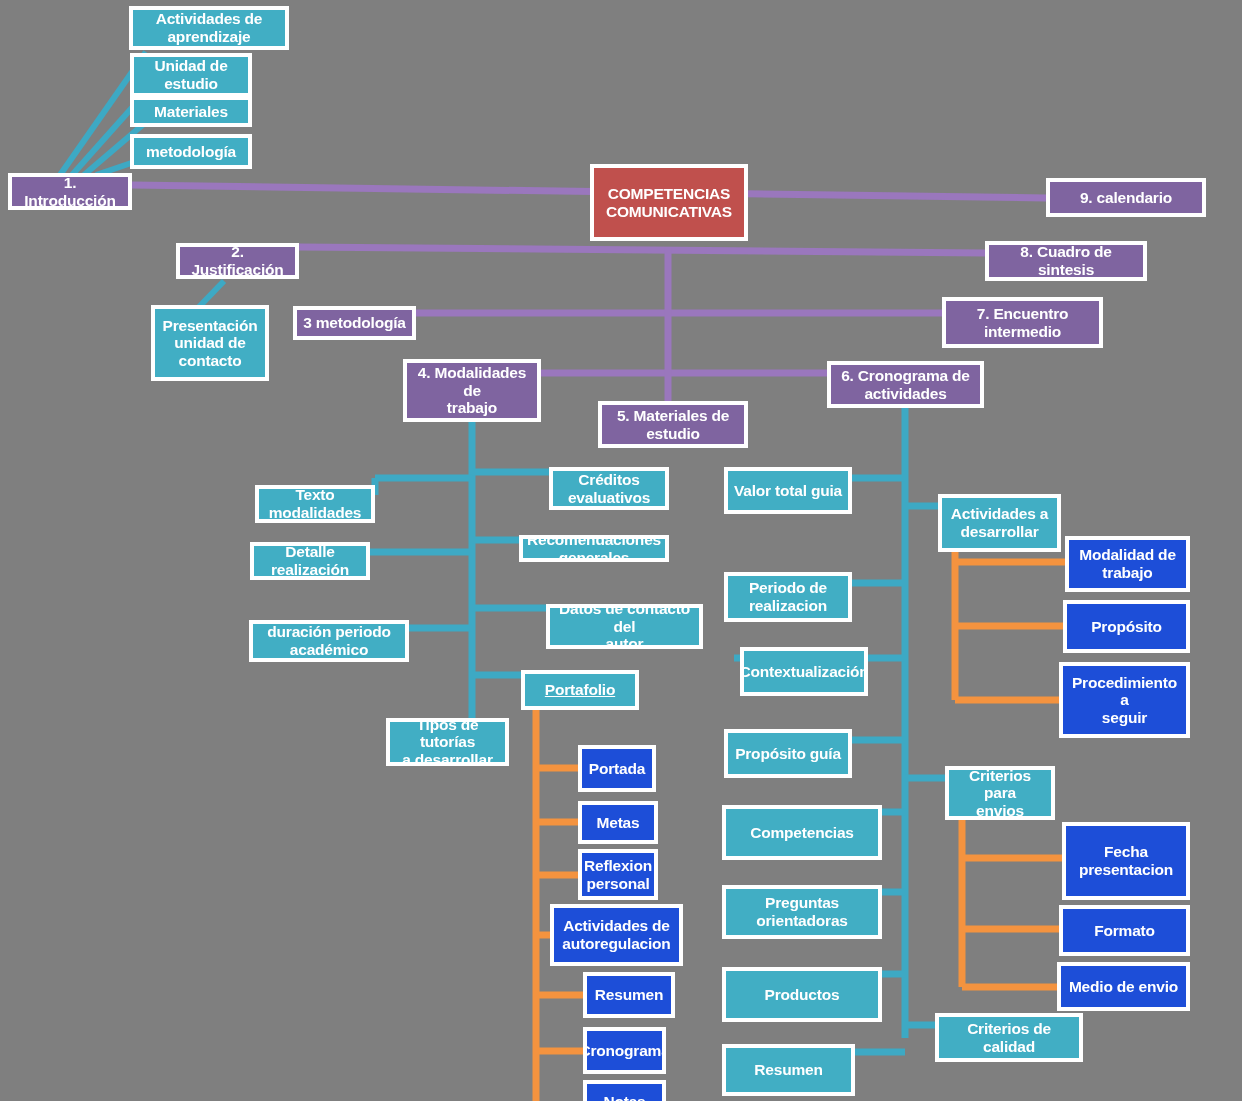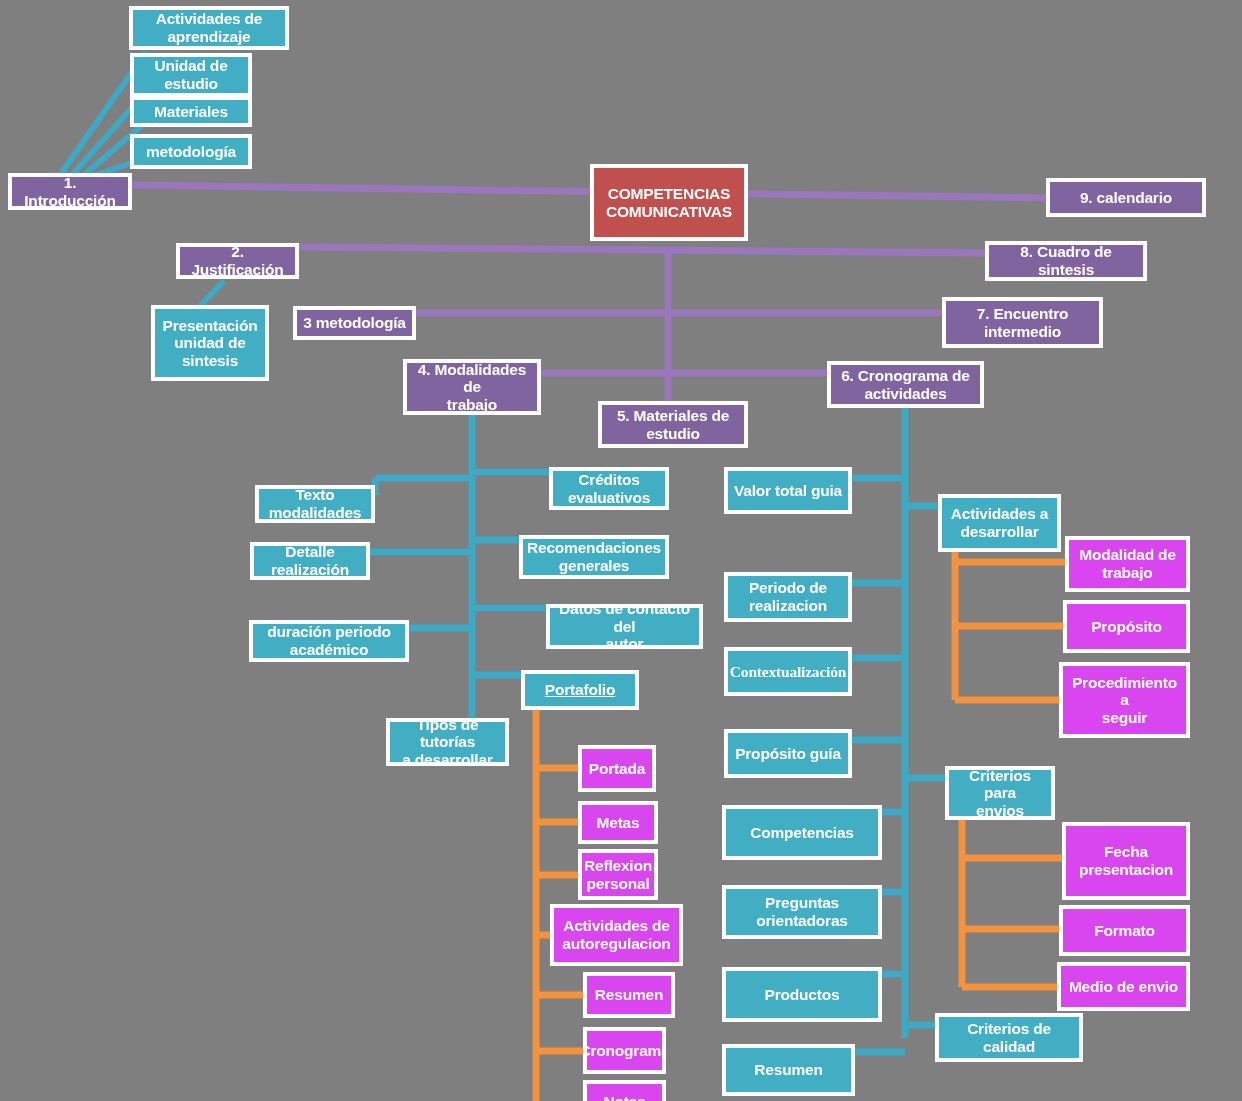--- a/index.html
+++ b/index.html
@@ -23,21 +23,21 @@
     text-align:center;
     line-height:1.14;
     font-weight:bold;
     letter-spacing:-0.2px;
     padding:2px 4px;
     overflow:hidden;
   }
   .c-red{background:#c0504d;}
   .c-purple{background:#7f64a0;}
   .c-blue{background:#41aec4;}
-  .c-orange{background:#d946ef;}
+  .c-orange{background:#1d4ed8;}
   .s-15{font-size:15.5px;}
 </style>
 </head>
 <body>
 
 <div id="canvas">
 
   <svg id="links" viewBox="0 0 1242 1101">
     <g stroke="#9a77bd" stroke-width="7" fill="none" stroke-linecap="butt">
       <path d="M132 185 L1046 198"></path>
@@ -129,26 +129,26 @@
       </div>
       <div class="node c-blue s-15" style="left: 130px; top: 134px; width: 122px; height: 35px;">
         <span style="white-space: pre-line;">metodología</span>
       </div>
       <div class="node c-purple s-15" style="left: 176px; top: 243px; width: 123px; height: 36px;">
         <span style="white-space: pre-line;">2. Justificación</span>
       </div>
       <div class="node c-blue s-15" style="left: 151px; top: 305px; width: 118px; height: 76px;">
         <span style="white-space: pre-line;">Presentación
 unidad de
-sintesis</span>
+contacto</span>
       </div>
       <div class="node c-purple s-15" style="left: 293px; top: 306px; width: 123px; height: 34px;">
         <span style="white-space: pre-line;">3 metodología</span>
       </div>
-      <div class="node c-purple s-15" style="left: 403px; top: 359px; width: 138px; height: 56px;">
+      <div class="node c-purple s-15" style="left: 403px; top: 359px; width: 138px; height: 63px;">
         <span style="white-space: pre-line;">4. Modalidades de
 trabajo</span>
       </div>
       <div class="node c-purple s-15" style="left: 598px; top: 401px; width: 150px; height: 47px;">
         <span style="white-space: pre-line;">5. Materiales de
 estudio</span>
       </div>
       <div class="node c-purple s-15" style="left: 827px; top: 361px; width: 157px; height: 47px;">
         <span style="white-space: pre-line;">6. Cronograma de
 actividades</span>
@@ -176,21 +176,21 @@
 académico</span>
       </div>
       <div class="node c-blue s-15" style="left: 386px; top: 718px; width: 123px; height: 48px;">
         <span style="white-space: pre-line;">Tipos de tutorías
 a desarrollar</span>
       </div>
       <div class="node c-blue s-15" style="left: 549px; top: 467px; width: 120px; height: 43px;">
         <span style="white-space: pre-line;">Créditos
 evaluativos</span>
       </div>
-      <div class="node c-blue s-15" style="left: 519px; top: 535px; width: 150px; height: 44px;">
+      <div class="node c-blue s-15" style="left: 519px; top: 535px; width: 150px; height: 27px;">
         <span style="white-space: pre-line;">Recomendaciones
 generales</span>
       </div>
       <div class="node c-blue s-15" style="left: 546px; top: 604px; width: 157px; height: 45px;">
         <span style="white-space: pre-line;">Datos de contacto del
 autor</span>
       </div>
       <div class="node c-blue s-15" style="left: 521px; top: 670px; width: 118px; height: 40px; text-decoration: underline;">
         <span style="white-space: pre-line;">Portafolio</span>
       </div>
@@ -217,21 +217,21 @@
       <div class="node c-orange s-15" style="left: 583px; top: 1080px; width: 83px; height: 44px;">
         <span style="white-space: pre-line;">Notas</span>
       </div>
       <div class="node c-blue s-15" style="left: 724px; top: 467px; width: 128px; height: 47px;">
         <span style="white-space: pre-line;">Valor total guia</span>
       </div>
       <div class="node c-blue s-15" style="left: 724px; top: 572px; width: 128px; height: 50px;">
         <span style="white-space: pre-line;">Periodo de
 realizacion</span>
       </div>
-      <div class="node c-blue s-15" style="left: 724px; top: 647px; width: 128px; height: 49px; font-family: Liberation Serif, serif;">
+      <div class="node c-blue s-15" style="left: 740px; top: 647px; width: 128px; height: 49px;">
         <span style="white-space: pre-line;">Contextualización</span>
       </div>
       <div class="node c-blue s-15" style="left: 724px; top: 729px; width: 128px; height: 49px;">
         <span style="white-space: pre-line;">Propósito guía</span>
       </div>
       <div class="node c-blue s-15" style="left: 722px; top: 805px; width: 160px; height: 55px;">
         <span style="white-space: pre-line;">Competencias</span>
       </div>
       <div class="node c-blue s-15" style="left: 722px; top: 885px; width: 160px; height: 54px;">
         <span style="white-space: pre-line;">Preguntas

